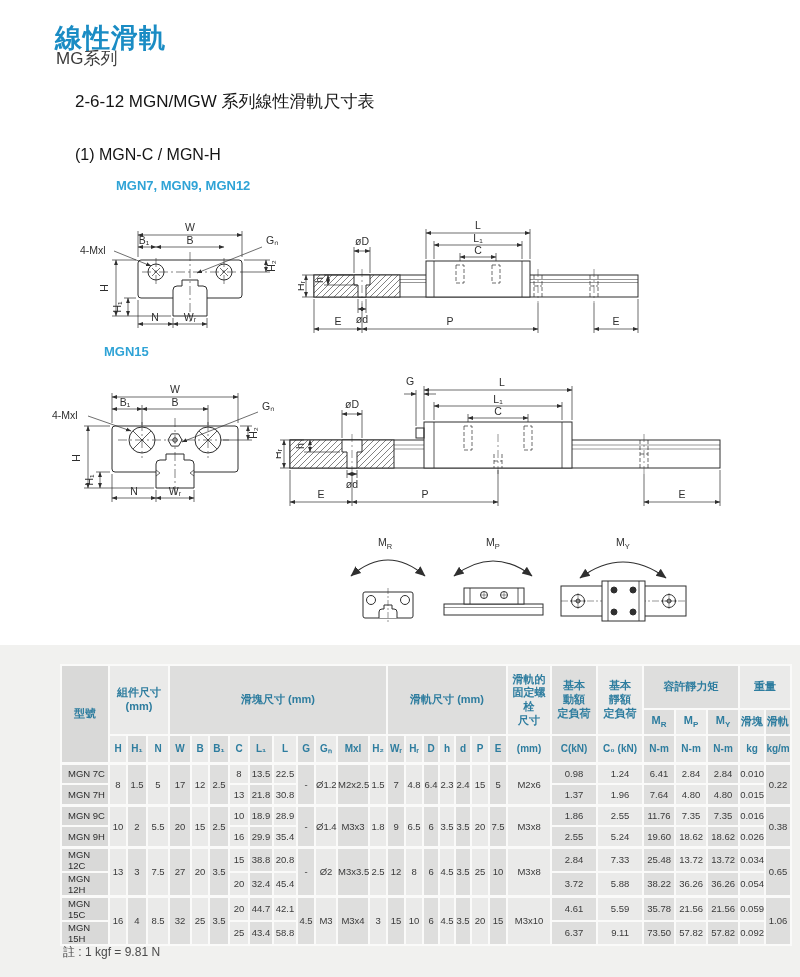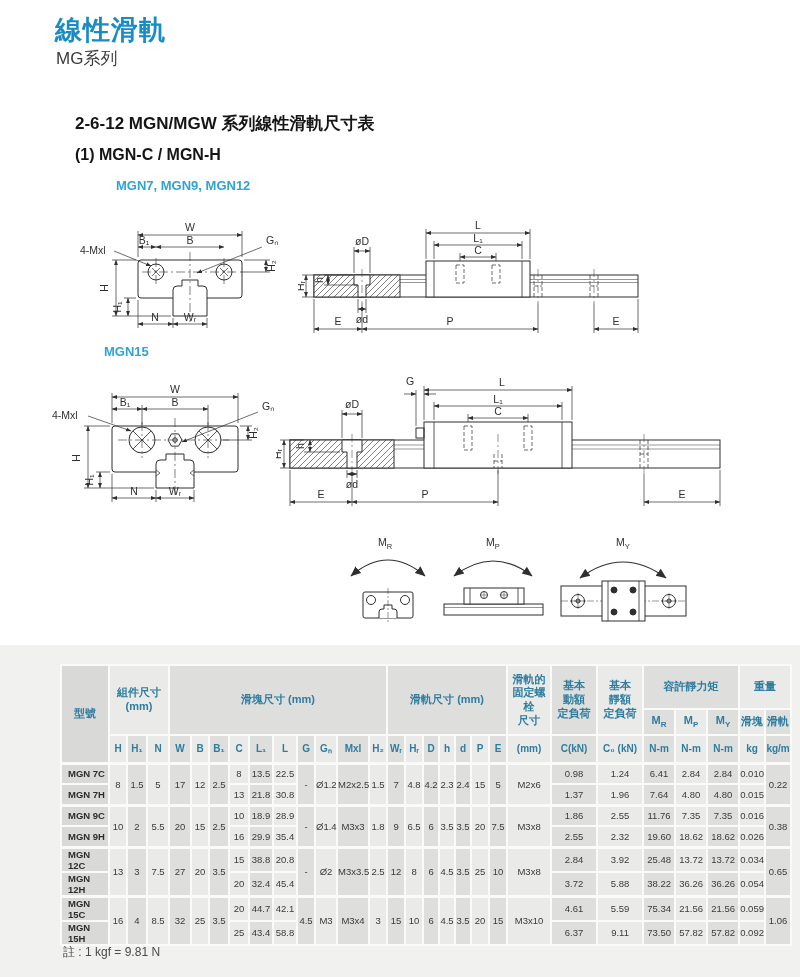--- a/index.html
+++ b/index.html
@@ -1,41 +1,41 @@
 <!DOCTYPE html>
 <html><head>
 <meta charset="utf-8">
 <style>
   html,body{margin:0;padding:0;background:#fff;}
   .page{position:relative;width:800px;height:977px;background:#ffffff;overflow:hidden;
         font-family:"Liberation Sans",sans-serif;color:#2f2f2f;}
   .abs{position:absolute;}
-  .title{position:absolute;left:55px;top:12px;font-size:27px;font-weight:bold;color:#1a8cc4;letter-spacing:1px;}
+  .title{position:absolute;left:55px;top:20px;font-size:27px;font-weight:bold;color:#1a8cc4;letter-spacing:1px;}
   .subtitle{position:absolute;left:56px;top:47px;font-size:17px;color:#3b3b3b;}
-  .section-heading{position:absolute;left:75px;top:112px;font-size:17px;font-weight:bold;color:#151515;}
-  .sub-heading{position:absolute;left:75px;top:146px;font-size:16px;font-weight:bold;color:#151515;}
+  .section-heading{position:absolute;left:75px;top:90px;font-size:17px;font-weight:normal;color:#151515;}
+  .sub-heading{position:absolute;left:75px;top:146px;font-size:16px;font-weight:normal;color:#151515;}
   .lbl-blue{position:absolute;font-size:13px;font-weight:bold;color:#2fa3d6;}
   #lbl1{left:104px;top:178px;padding-left:12px;}
   #lbl2{left:104px;top:344px;}
   svg text{font-family:"Liberation Sans",sans-serif;font-size:10.5px;fill:#2f2f2f;stroke:none;}
   .band{position:absolute;left:0;top:645px;width:800px;height:332px;background:#f1f1ef;}
   table{position:absolute;left:60px;top:19px;width:730px;border-collapse:collapse;table-layout:fixed;}
   col.col-model{background:#d9d9d8;}
   col.col-a{background:#eaeae9;}
   col.col-b{background:#dededd;}
   th,td{border:2px solid #fafaf9;text-align:center;vertical-align:middle;padding:0;}
   th{color:#2e7d9f;font-weight:600;font-size:11px;line-height:1.25;}
   th.h-unit{font-size:10px;}
   th.pre{white-space:pre-line;}
   thead tr:nth-child(1){height:44px;}
   thead tr:nth-child(2){height:26px;}
   thead tr:nth-child(3){height:28px;}
   tbody tr{height:21px;}
   tbody td{font-size:9.5px;color:#3a3a3a;}
-  td.model{text-align:left;padding-left:6px;font-weight:bold;font-size:9.5px;color:#2d2d2d;}
+  td.model{text-align:left;padding-left:6px;font-weight:normal;font-size:9.5px;color:#2d2d2d;}
   tbody tr.pair-first td{border-top-width:3px;}
   sub{font-size:8px;}
   th sub{color:#2e7d9f;}
   .note{position:absolute;left:63px;top:299px;font-size:12px;color:#4a4a4a;}
 </style>
 </head>
 <body>
 
 <div class="page">
 
@@ -416,21 +416,21 @@
             <td rowspan="2">2.5</td>
             <td>8</td>
             <td>13.5</td>
             <td>22.5</td>
             <td rowspan="2">-</td>
             <td rowspan="2">Ø1.2</td>
             <td rowspan="2">M2x2.5</td>
             <td rowspan="2">1.5</td>
             <td rowspan="2">7</td>
             <td rowspan="2">4.8</td>
-            <td rowspan="2">4.2</td>
+            <td rowspan="2">6.4</td>
             <td rowspan="2">2.3</td>
             <td rowspan="2">2.4</td>
             <td rowspan="2">15</td>
             <td rowspan="2">5</td>
             <td rowspan="2">M2x6</td>
             <td>0.98</td>
             <td>1.24</td>
             <td>6.41</td>
             <td>2.84</td>
             <td>2.84</td>
@@ -479,21 +479,21 @@
             <td>7.35</td>
             <td>0.016</td>
             <td rowspan="2">0.38</td>
           </tr>
           <tr>
             <td class="model">MGN 9H</td>
             <td>16</td>
             <td>29.9</td>
             <td>35.4</td>
             <td>2.55</td>
-            <td>2.32</td>
+            <td>5.24</td>
             <td>19.60</td>
             <td>18.62</td>
             <td>18.62</td>
             <td>0.026</td>
           </tr>
           <tr class="pair-first">
             <td class="model">MGN 12C</td>
             <td rowspan="2">13</td>
             <td rowspan="2">3</td>
             <td rowspan="2">7.5</td>
@@ -509,21 +509,21 @@
             <td rowspan="2">2.5</td>
             <td rowspan="2">12</td>
             <td rowspan="2">8</td>
             <td rowspan="2">6</td>
             <td rowspan="2">4.5</td>
             <td rowspan="2">3.5</td>
             <td rowspan="2">25</td>
             <td rowspan="2">10</td>
             <td rowspan="2">M3x8</td>
             <td>2.84</td>
-            <td>3.92</td>
+            <td>7.33</td>
             <td>25.48</td>
             <td>13.72</td>
             <td>13.72</td>
             <td>0.034</td>
             <td rowspan="2">0.65</td>
           </tr>
           <tr>
             <td class="model">MGN 12H</td>
             <td>20</td>
             <td>32.4</td>
@@ -553,21 +553,21 @@
             <td rowspan="2">15</td>
             <td rowspan="2">10</td>
             <td rowspan="2">6</td>
             <td rowspan="2">4.5</td>
             <td rowspan="2">3.5</td>
             <td rowspan="2">20</td>
             <td rowspan="2">15</td>
             <td rowspan="2">M3x10</td>
             <td>4.61</td>
             <td>5.59</td>
-            <td>75.34</td>
+            <td>35.78</td>
             <td>21.56</td>
             <td>21.56</td>
             <td>0.059</td>
             <td rowspan="2">1.06</td>
           </tr>
           <tr>
             <td class="model">MGN 15H</td>
             <td>25</td>
             <td>43.4</td>
             <td>58.8</td>

